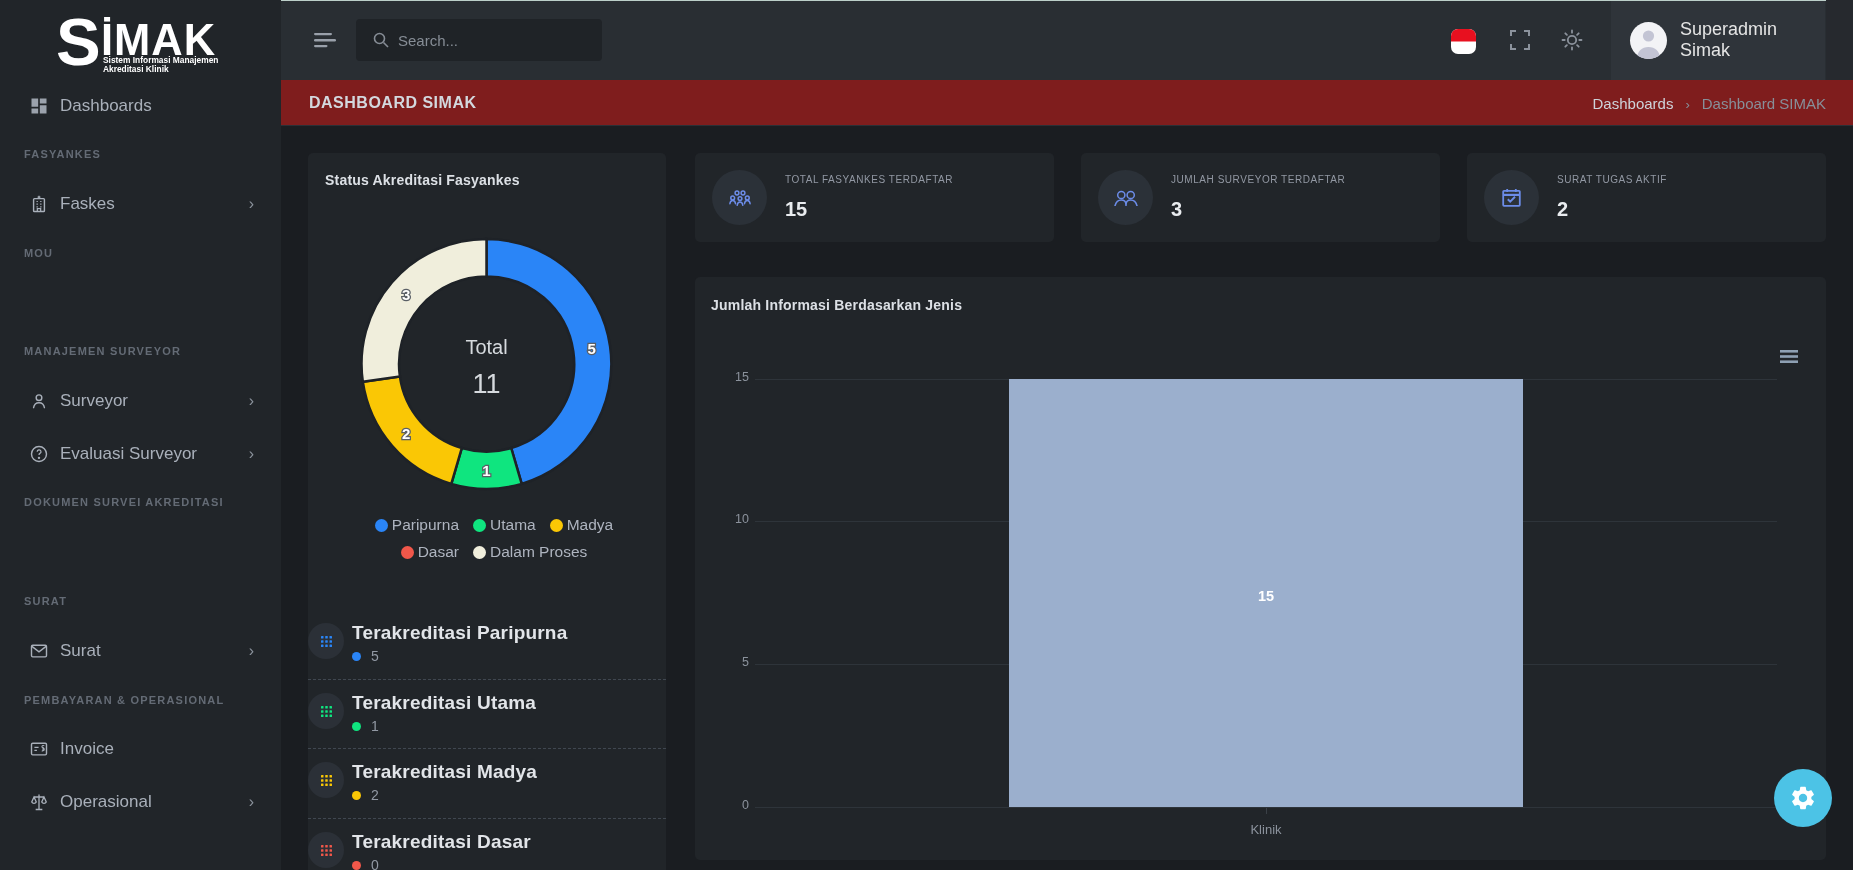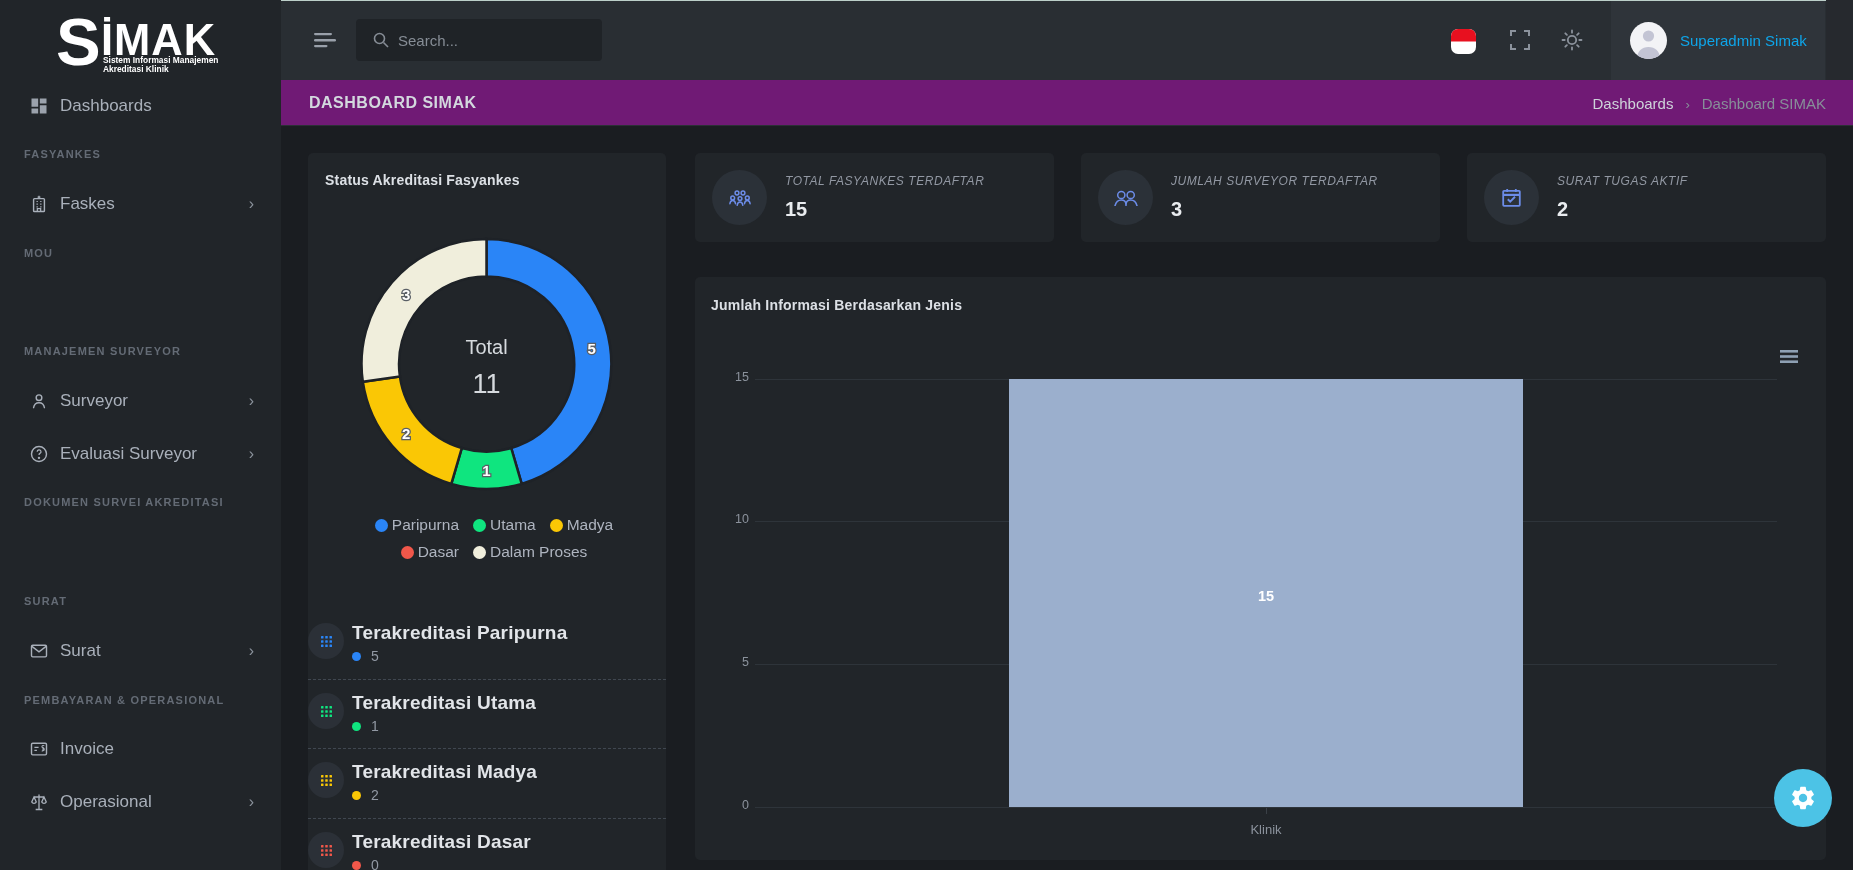--- a/index.html
+++ b/index.html
@@ -18,37 +18,37 @@
 
 
 #topbar { position:absolute; left:281px; top:0; width:1572px; height:80px; background:#292e33; }
 #topline { position:absolute; left:281px; top:0; width:1545px; height:1px; background:#bccfc9; z-index:5; }
 #searchbox { position:absolute; left:75px; top:19px; width:246px; height:42px; background:#1f2327; border-radius:4px; }
 #searchbox .ph { position:absolute; left:42px; top:50%; transform:translateY(-50%); color:#868d96; font-size:15px; }
 #userblk { position:absolute; right:28px; top:0; width:214px; height:80px; background:#2f343a; }
 .tbicon { position:absolute; top:0; height:80px; display:flex; align-items:center; justify-content:center; }
 
 
-#pagehead { position:absolute; left:281px; top:80px; width:1572px; height:46px; background:#701a75; border-bottom:1px solid #2b3036; }
+#pagehead { position:absolute; left:281px; top:80px; width:1572px; height:46px; background:#7f1d1d; border-bottom:1px solid #2b3036; }
 #ptitle { position:absolute; left:28px; top:50%; transform:translateY(-50%); color:#d3d8de; font-weight:bold; font-size:16px; letter-spacing:0.5px; }
 #crumbs { position:absolute; right:27px; top:50%; transform:translateY(-50%); font-size:15px; color:#ced3da;text-align:right; }
 #crumbs .sep { color:#878f99; margin:0 12px; font-size:13px; }
 #crumbs .last { color:#878f99; }
 
 
 .card { position:absolute; background:#212529; border-radius:5px; }
 #dcard { left:308px; top:153px; width:358px; height:740px; }
 .ctitle { color:#dce0e5; font-size:14px; font-weight:bold; letter-spacing:0.2px; }
 .dlab { fill:#ffffff; font-size:15px; font-weight:bold; stroke:#5a5f66; stroke-width:2.5px; paint-order:stroke; text-anchor:middle; font-family:"Liberation Sans",sans-serif; }
 .legend { position:absolute; width:100%; text-align:center; color:#aeb4bf; font-size:15.5px; }
 .legend .m { display:inline-block; width:13px; height:13px; border-radius:50%; margin:0 4px -2px 14px; }
 
 .statcard { height:89px; top:153px; width:359px; }
 .statcard .iconc { position:absolute; left:17px; top:17px; width:55px; height:55px; border-radius:50%; background:#2b3138; display:flex; align-items:center; justify-content:center; }
-.statcard .slbl { position:absolute; left:90px; top:21px; color:#9298a3; font-size:12px; letter-spacing:0.55px;font-style:italic; }
+.statcard .slbl { position:absolute; left:90px; top:21px; color:#9298a3; font-size:10px; letter-spacing:0.55px; }
 .statcard .sval { position:absolute; left:90px; top:45px; color:#e9ecef; font-size:20px; font-weight:bold; }
 
 #bcard { left:695px; top:277px; width:1131px; height:583px; }
 
 
 .lrow { position:absolute; left:0; width:358px; height:54px; }
 .lrow .circ { position:absolute; left:0px; top:0; width:36px; height:36px; border-radius:50%; background:#2b3037; display:flex; align-items:center; justify-content:center; }
 .lrow .t { position:absolute; left:44px; top:-1px; color:#e2e5e9; font-size:19px; font-weight:bold; letter-spacing:0.2px; }
 .lrow .c { position:absolute; left:44px; top:25px; color:#9299a4; font-size:14px; }
 .lrow .dot { display:inline-block; width:9px; height:9px; border-radius:50%; margin-right:10px; }
@@ -98,21 +98,21 @@
           </g>
         </svg>
     </div>
     <div id="userblk">
       <div style="position:absolute;left:19px;top:22px;width:37px;height:37px;border-radius:50%;background:#f3f3f6;overflow:hidden;">
         <svg width="37" height="37" viewBox="0 0 37 37">
             <circle cx="18.5" cy="14" r="5.6" fill="#c3c4d4"></circle>
             <path d="M7 37c0-8 5-12 11.5-12S30 29 30 37z" fill="#c3c4d4"></path>
           </svg>
       </div>
-      <span style="position:absolute;left:69px;top:50%;transform:translateY(-50%);color:#0ea5e9;font-size:15px;">Superadmin Simak</span>
+      <span style="position:absolute;left:69px;top:50%;transform:translateY(-50%);color:#e5e5e5;font-size:18px;">Superadmin Simak</span>
     </div>
   </div>
   <div style="position:absolute;left:1826px;top:0;width:27px;height:80px;background:#26292e;z-index:3;"></div>
   <div id="topline"></div>
   <div id="pagehead">
     <div id="ptitle">DASHBOARD SIMAK</div>
     <div id="crumbs">Dashboards<span class="sep">›</span><span class="last">Dashboard SIMAK</span></div>
   </div>
   <div id="sidebar">
 

